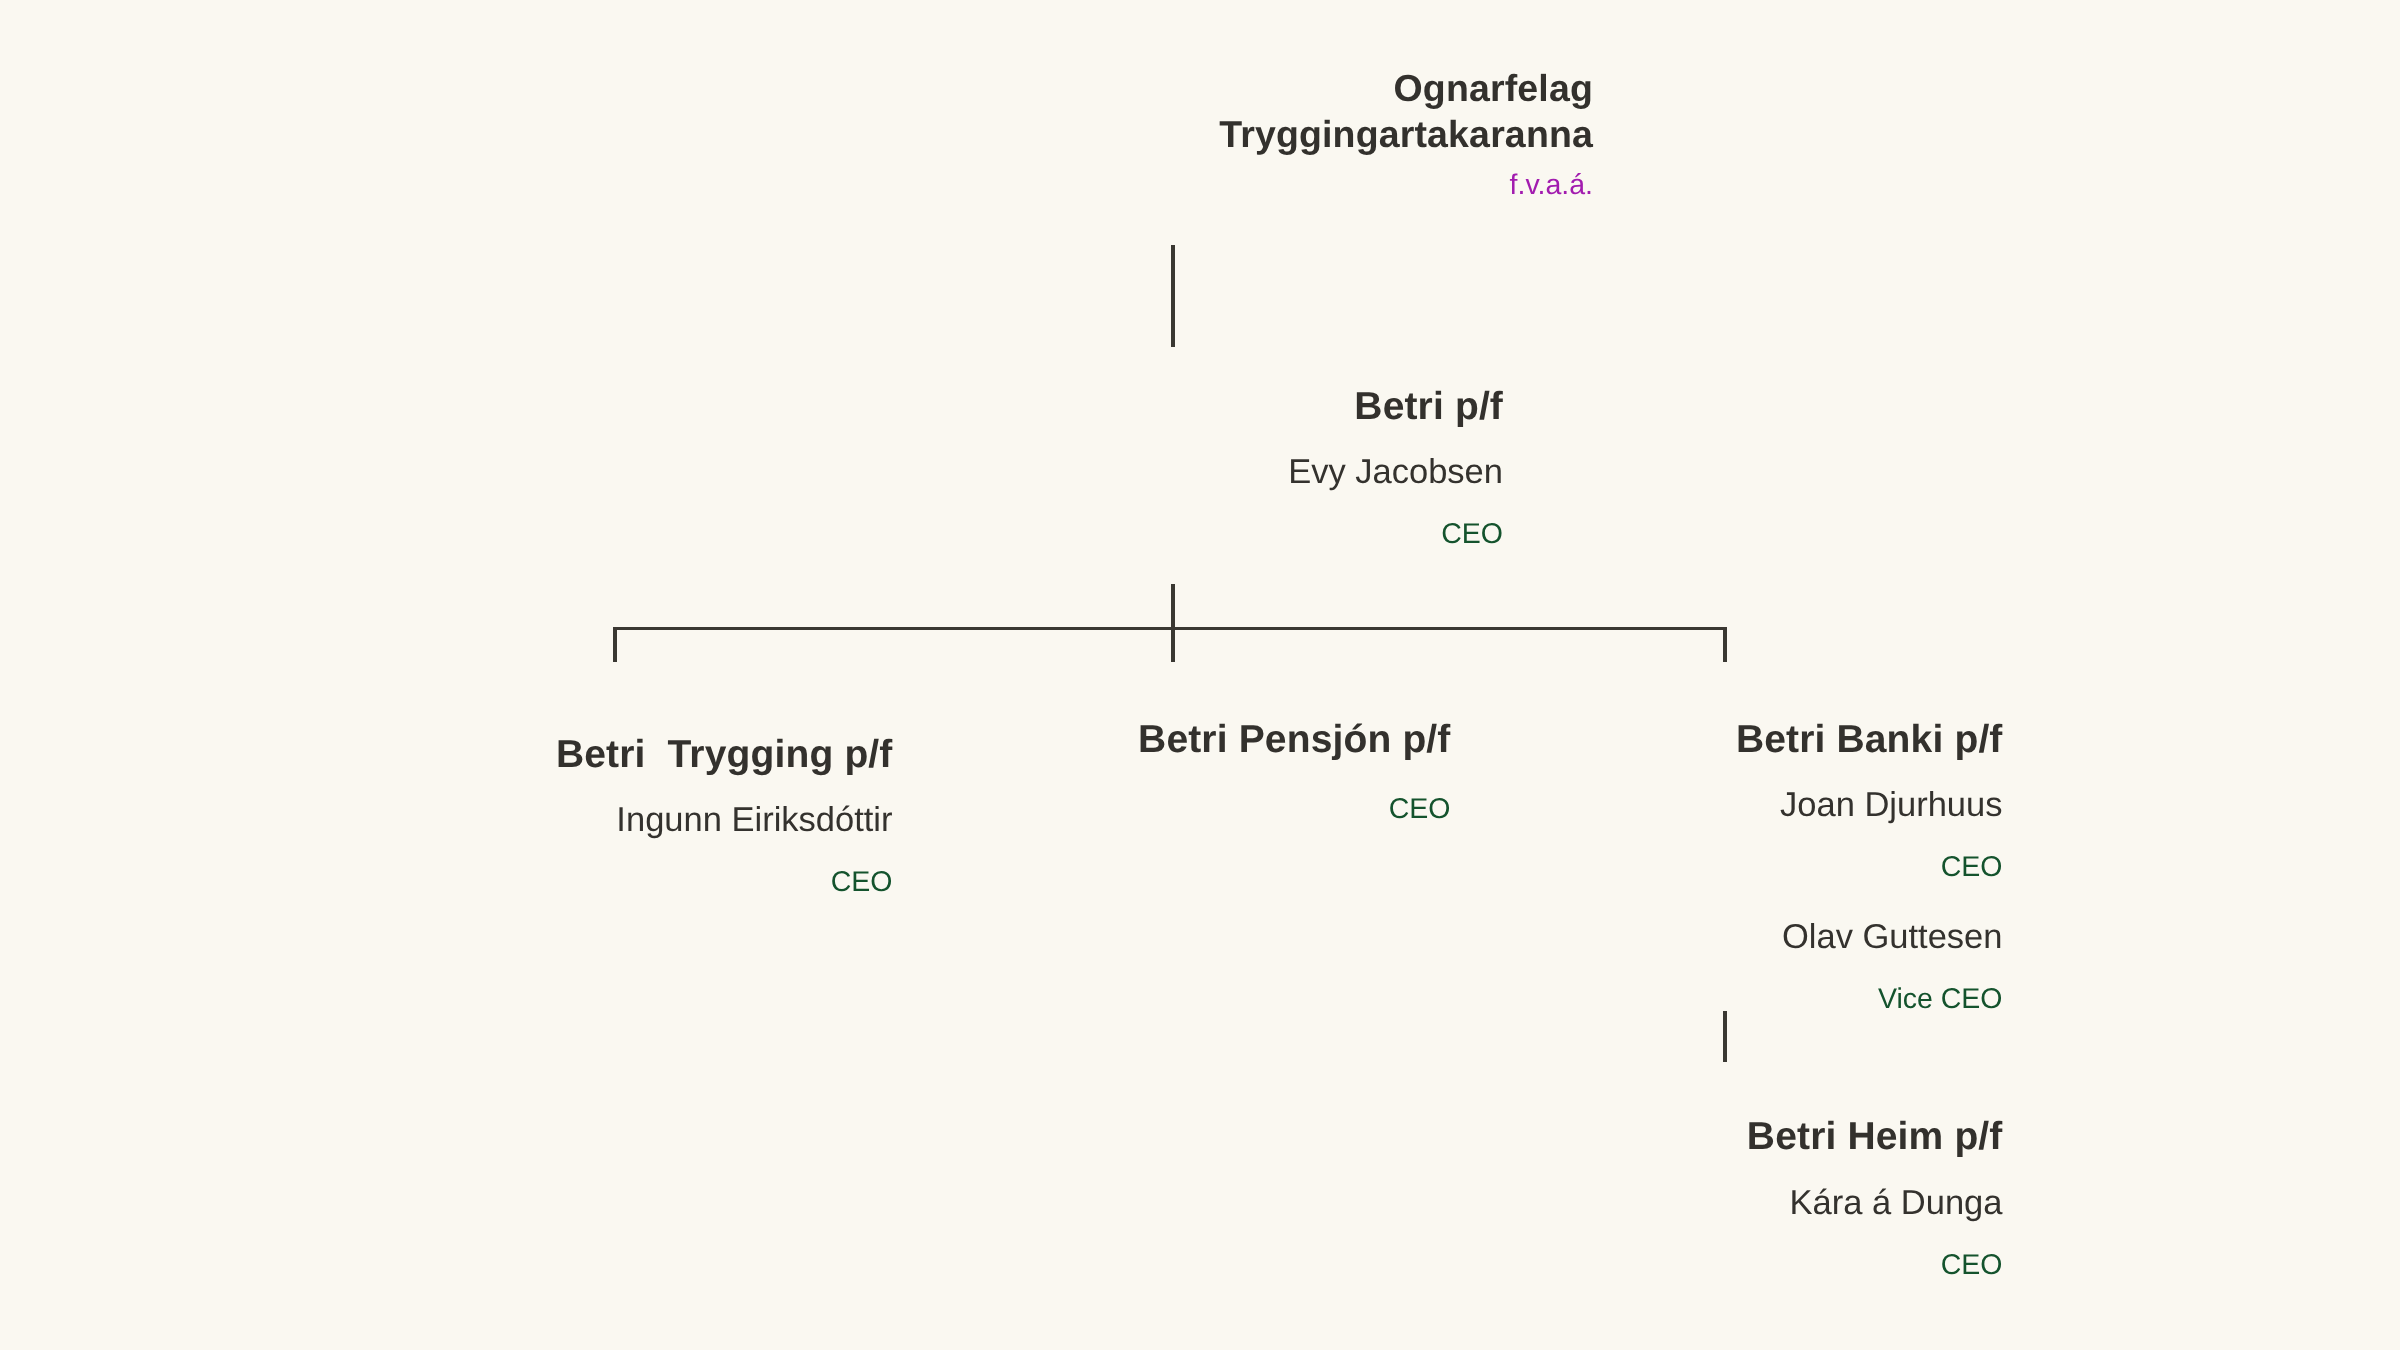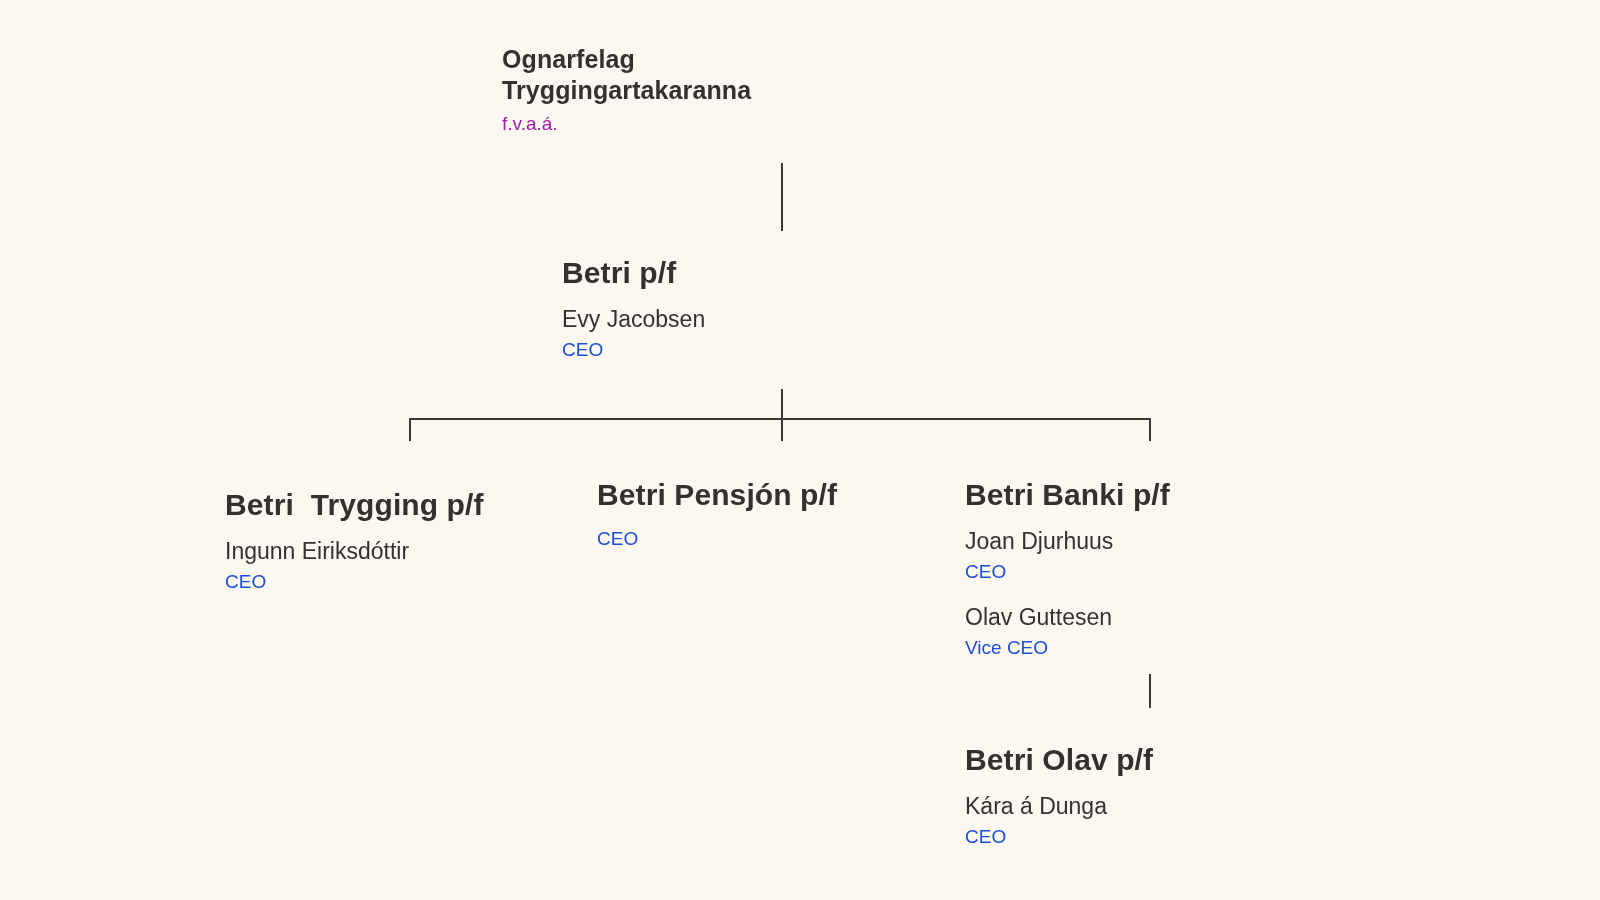--- a/index.html
+++ b/index.html
@@ -27,27 +27,27 @@
     left: 0;
     top: 0;
     width: 1600px;
     height: 900px;
     pointer-events: none;
   }
 
   
   .node {
     position: absolute;
-    text-align: left;
+    text-align: right;
     transform: translateX(-50%);
   }
 
   .node-title {
     font-weight: bold;
-    font-size: 30px;
+    font-size: 26px;
     line-height: 1.33;
     color: #33312d;
     letter-spacing: 0.1px;
     white-space: pre;
   }
 
   .node-title.large {
     font-size: 25px;
     line-height: 1.22;
   }
@@ -67,22 +67,22 @@
   .person-name {
     font-size: 23px;
     line-height: 1.1;
     color: #34322e;
     white-space: pre;
   }
 
   .person-role {
     font-size: 19px;
     line-height: 1.1;
-    color: #1d4ed8;
-    margin-top: 8px;
+    color: #14532d;
+    margin-top: 20px;
     white-space: pre;
   }
 
   .person + .person {
     margin-top: 22px;
   }
 </style>
 </head>
 <body>
 
@@ -137,20 +137,20 @@
       <div class="person-name">Joan Djurhuus</div>
       <div class="person-role">CEO</div>
     </div>
     <div class="person">
       <div class="person-name">Olav Guttesen</div>
       <div class="person-role">Vice CEO</div>
     </div>
   </div>
 
   <div class="node" style="left:1150px; top:740px; width:370px;">
-    <div class="node-title">Betri Olav p/f</div>
+    <div class="node-title">Betri Heim p/f</div>
     <div class="person">
       <div class="person-name">Kára á Dunga</div>
       <div class="person-role">CEO</div>
     </div>
   </div>
 
 </div>
 
 </body></html>

